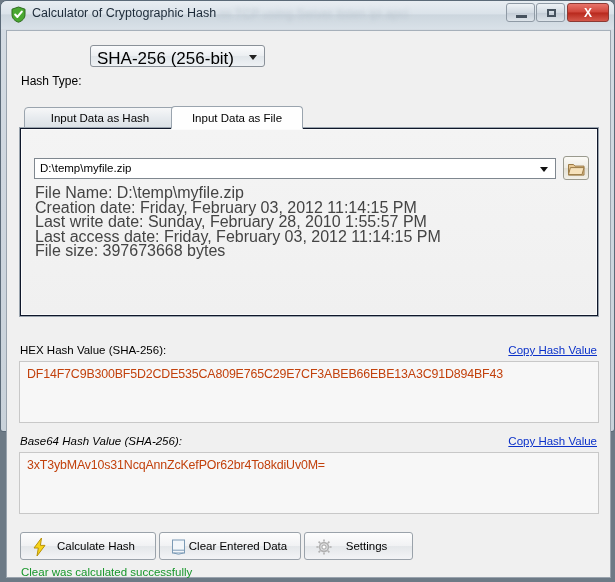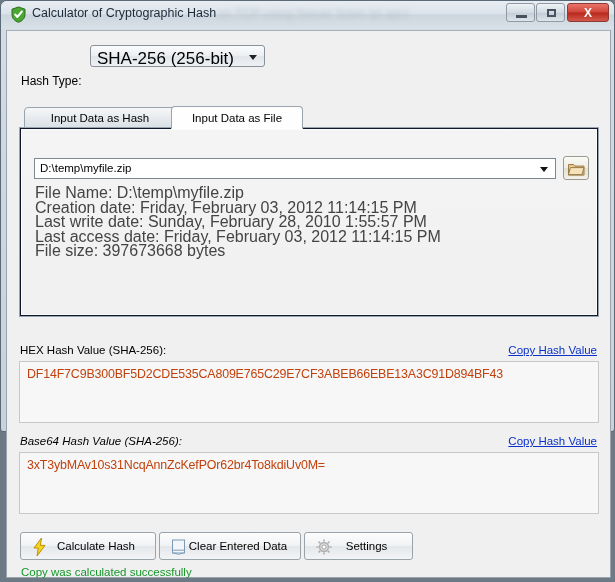--- a/index.html
+++ b/index.html
@@ -303,16 +303,16 @@
             <path d="M10 2.4 v2.2 M10 15.4 v2.2 M2.4 10 h2.2 M15.4 10 h2.2
                      M4.6 4.6 l1.6 1.6 M13.8 13.8 l1.6 1.6
                      M15.4 4.6 l-1.6 1.6 M6.2 13.8 l-1.6 1.6"></path>
           </g>
           <circle cx="10" cy="10" r="2.1" fill="#ffffff" stroke="#b0b0b0" stroke-width="1.2"></circle>
         </svg>
       </span>
       <span class="btn-label">Settings</span>
     </div>
 
-    <span id="status-text" style="color: rgb(22, 150, 42);">Copy was calculated successfully</span>
+    <span id="status-text" style="color: rgb(22, 150, 42);">Clear was calculated successfully</span>
 
   </div>
 </div>
 
 </body></html>

